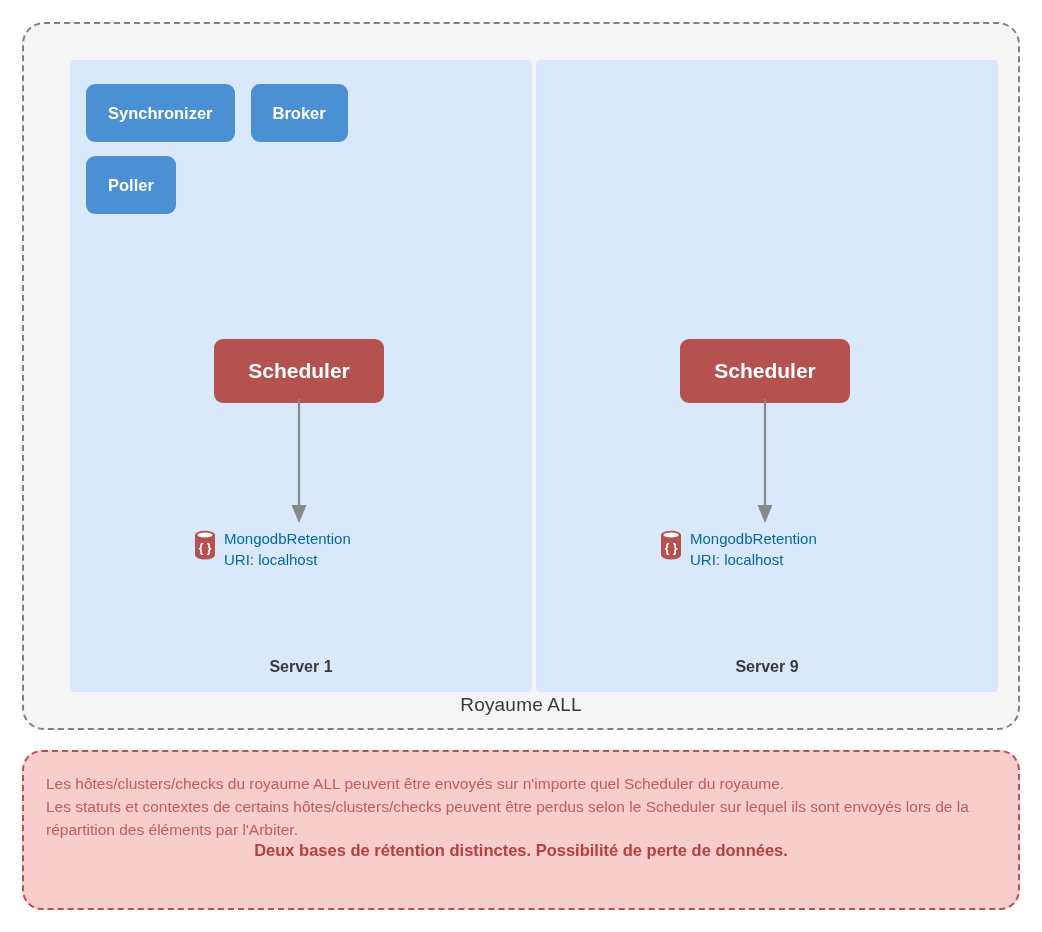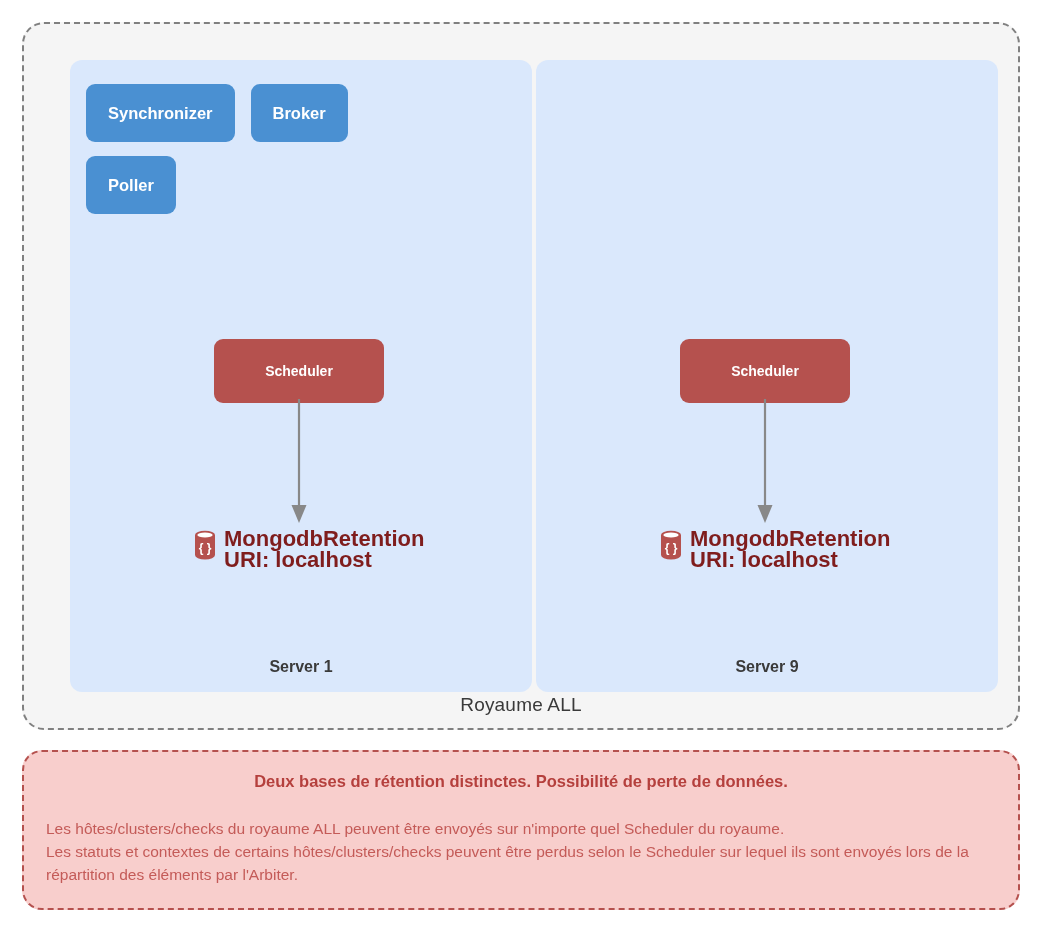--- a/index.html
+++ b/index.html
@@ -42,21 +42,21 @@
   }
 
   
   .server-panel {
     position: absolute;
     top: 36px;
     width: 462px;
     height: 632px;
     box-sizing: border-box;
     background: #dae8fc;
-    border-radius: 12px;
+    border-radius: 4px;
   }
   #server-panel-1 { left: 46px; }
   #server-panel-2 { left: 512px; }
 
   .server-label {
     position: absolute;
     left: 0;
     right: 0;
     bottom: 16px;
     text-align: center;
@@ -99,21 +99,21 @@
     position: absolute;
     top: 279px;
     width: 170px;
     height: 64px;
     background: #b5514e;
     color: #ffffff;
     border-radius: 9px;
     display: flex;
     align-items: center;
     justify-content: center;
-    font-size: 14px;
+    font-size: 21px;
     font-weight: bold;
     box-sizing: border-box;
     user-select: none;
   }
   #scheduler-1 { left: 144px; }
   #scheduler-2 { left: 144px; }
 
   
   .arrow-svg {
     position: absolute;
@@ -133,23 +133,23 @@
     align-items: flex-start;
     gap: 6px;
   }
   .db-icon {
     flex: none;
     width: 26px;
     height: 30px;
     margin-top: 2px;
   }
   .db-text {
-    color: #7f1d1d;
-    font-size: 22px;
-    font-weight: bold;
+    color: #0369a1;
+    font-size: 15px;
+    font-weight: normal;
     line-height: 21px;
     white-space: nowrap;
   }
 
   
   #warning-box {
     position: absolute;
     left: 22px;
     top: 750px;
     width: 998px;
@@ -236,18 +236,18 @@
       </div>
     </div>
 
     <div class="server-label">Server 9</div>
   </div>
 
   <div id="realm-label">Royaume ALL</div>
 </div>
 
 <div id="warning-box">
-  <div id="warning-title">Deux bases de rétention distinctes. Possibilité de perte de données.</div>
   <div id="warning-body">
     <div class="warning-line">Les hôtes/clusters/checks du royaume ALL peuvent être envoyés sur n'importe quel Scheduler du royaume.</div>
     <div class="warning-line">Les statuts et contextes de certains hôtes/clusters/checks peuvent être perdus selon le Scheduler sur lequel ils sont envoyés lors de la répartition des éléments par l'Arbiter.</div>
   </div>
+  <div id="warning-title">Deux bases de rétention distinctes. Possibilité de perte de données.</div>
 </div>
 
 </body></html>

